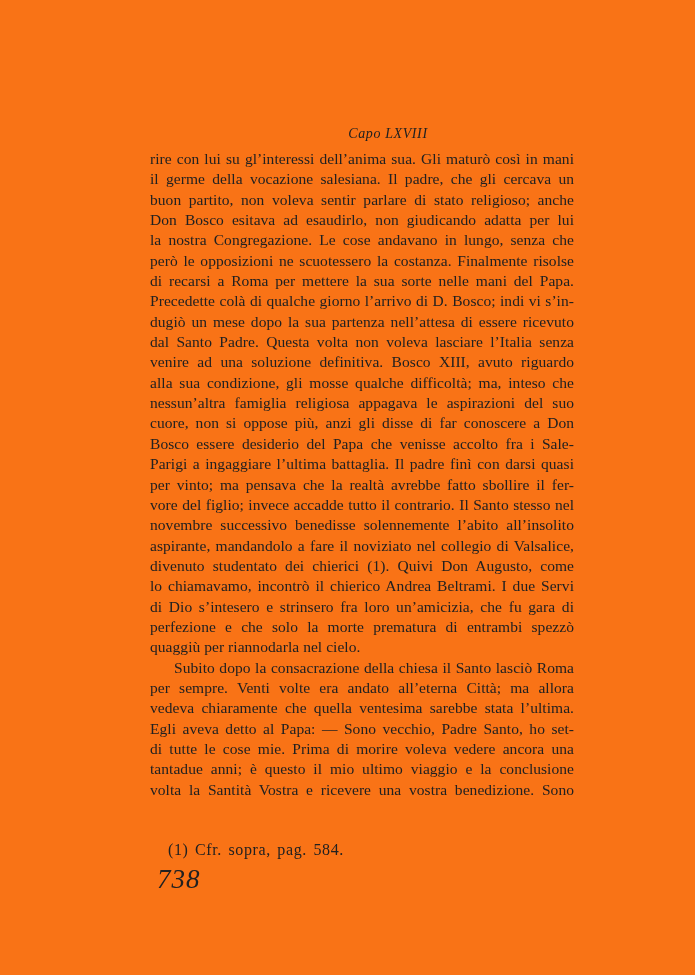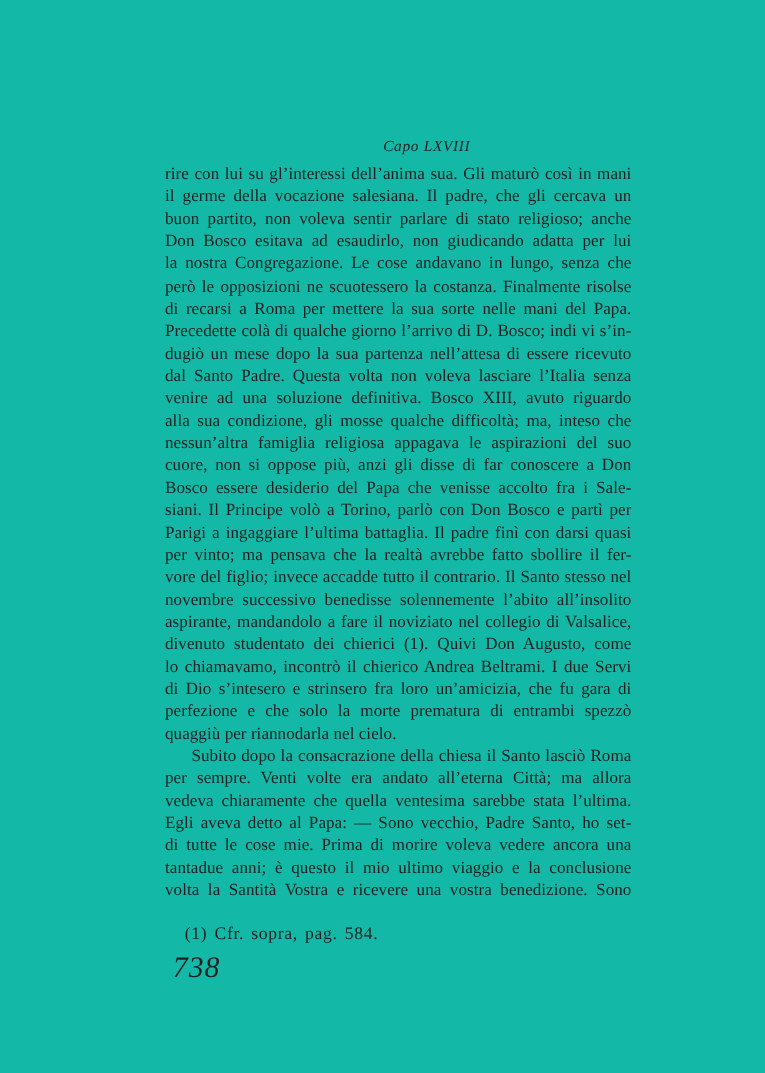--- a/index.html
+++ b/index.html
@@ -11,21 +11,21 @@
   body {
     background: #fdfdfc;
     font-family: "Liberation Serif", serif;
     color: #212121;
     position: relative;
     overflow: hidden;
   }
   .scan-page {
     position: absolute;
     inset: 0;
-    background: #14b8a6;
+    background: #f97316;
   }
   .running-header {
     position: absolute;
     top: 126px;
     left: 176px;
     width: 424px;
     text-align: center;
     font-style: italic;
     font-size: 14px;
     letter-spacing: 0.6px;
@@ -86,21 +86,20 @@
       <div class="line">però le opposizioni ne scuotessero la costanza. Finalmente risolse</div>
       <div class="line">di recarsi a Roma per mettere la sua sorte nelle mani del Papa.</div>
       <div class="line">Precedette colà di qualche giorno l’arrivo di D. Bosco; indi vi s’in-</div>
       <div class="line">dugiò un mese dopo la sua partenza nell’attesa di essere ricevuto</div>
       <div class="line">dal Santo Padre. Questa volta non voleva lasciare l’Italia senza</div>
       <div class="line">venire ad una soluzione definitiva. Bosco XIII, avuto riguardo</div>
       <div class="line">alla sua condizione, gli mosse qualche difficoltà; ma, inteso che</div>
       <div class="line">nessun’altra famiglia religiosa appagava le aspirazioni del suo</div>
       <div class="line">cuore, non si oppose più, anzi gli disse di far conoscere a Don</div>
       <div class="line">Bosco essere desiderio del Papa che venisse accolto fra i Sale-</div>
-      <div class="line">siani. Il Principe volò a Torino, parlò con Don Bosco e partì per</div>
       <div class="line">Parigi a ingaggiare l’ultima battaglia. Il padre finì con darsi quasi</div>
       <div class="line">per vinto; ma pensava che la realtà avrebbe fatto sbollire il fer-</div>
       <div class="line">vore del figlio; invece accadde tutto il contrario. Il Santo stesso nel</div>
       <div class="line">novembre successivo benedisse solennemente l’abito all’insolito</div>
       <div class="line">aspirante, mandandolo a fare il noviziato nel collegio di Valsalice,</div>
       <div class="line">divenuto studentato dei chierici (1). Quivi Don Augusto, come</div>
       <div class="line">lo chiamavamo, incontrò il chierico Andrea Beltrami. I due Servi</div>
       <div class="line">di Dio s’intesero e strinsero fra loro un’amicizia, che fu gara di</div>
       <div class="line">perfezione e che solo la morte prematura di entrambi spezzò</div>
       <div class="line para-end">quaggiù per riannodarla nel cielo.</div>

